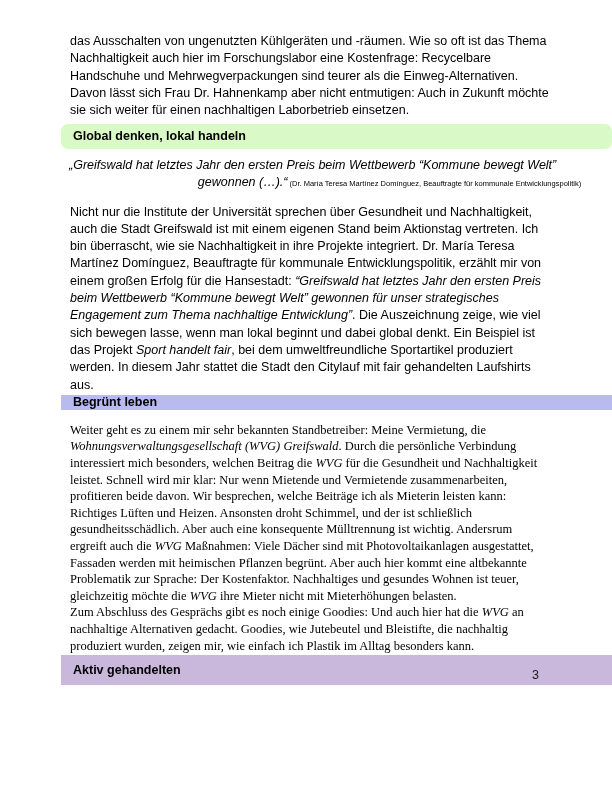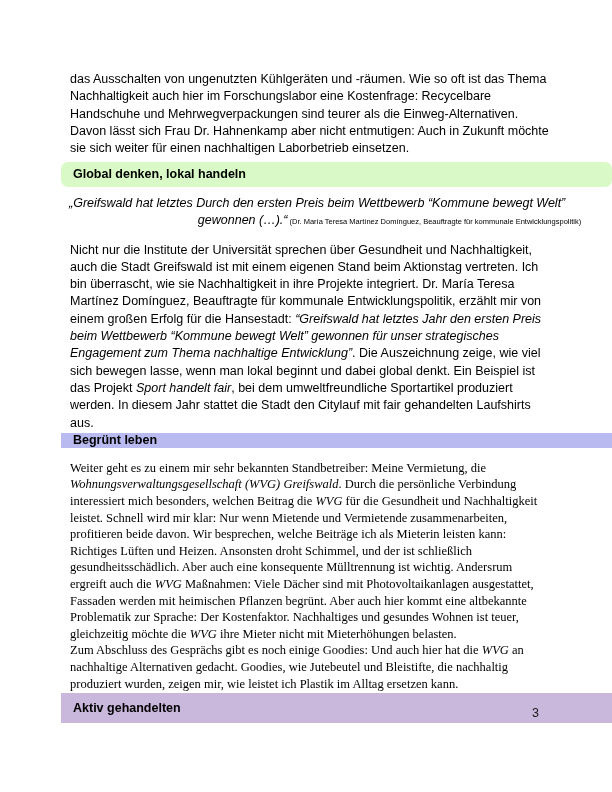--- a/index.html
+++ b/index.html
@@ -13,21 +13,21 @@
     color: #000000;
   }
   .body-par {
     font-size: 12.5px;
     line-height: 17.3px;
     margin: 0 62px 0 70px;
     white-space: pre-wrap;
     text-align: left;
   }
   .body-par em { font-style: italic; }
-  .p1 { margin-top: 71px; }
+  .p1 { margin-top: 33px; }
   .p2 { margin-top: 11px; }
   .p3 { margin-top: 12px; line-height: 16.6px; font-family: Liberation Serif, serif; }
   .band {
     box-sizing: border-box;
     height: 25px;
     margin-left: 61px;
     padding-left: 12px;
     display: flex;
     align-items: center;
     font-weight: bold;
@@ -63,33 +63,33 @@
 
 <div class="page">
 
   <p class="body-par p1"><span>das Ausschalten von ungenutzten Kühlgeräten und -räumen. Wie so oft ist das Thema Nachhaltigkeit auch hier im Forschungslabor eine Kostenfrage: Recycelbare Handschuhe und Mehrwegverpackungen sind teurer als die Einweg-Alternativen. Davon lässt sich Frau Dr. Hahnenkamp aber nicht entmutigen: Auch in Zukunft möchte sie sich weiter für einen nachhaltigen Laborbetrieb einsetzen.</span></p>
 
   <div class="band band-green" style="background-color: rgb(217, 250, 198);">
     <span>Global denken, lokal handeln</span>
   </div>
 
   <div class="quote">
-    <div class="quote-line1">„Greifswald hat letztes Durch den ersten Preis beim Wettbewerb “Kommune bewegt Welt”</div>
+    <div class="quote-line1">„Greifswald hat letztes Jahr den ersten Preis beim Wettbewerb “Kommune bewegt Welt”</div>
     <div class="quote-line2">
       <span>gewonnen (…).“</span><span class="attribution">(Dr. María Teresa Martínez Domínguez, Beauftragte für kommunale Entwicklungspolitik)</span>
     </div>
   </div>
 
   <p class="body-par p2"><span>Nicht nur die Institute der Universität sprechen über Gesundheit und Nachhaltigkeit, auch die Stadt Greifswald ist mit einem eigenen Stand beim Aktionstag vertreten. Ich bin überrascht, wie sie Nachhaltigkeit in ihre Projekte integriert. Dr. María Teresa Martínez Domínguez, Beauftragte für kommunale Entwicklungspolitik, erzählt mir von einem großen Erfolg für die Hansestadt: </span><em>“Greifswald hat letztes Jahr den ersten Preis beim Wettbewerb “Kommune bewegt Welt” gewonnen für unser strategisches Engagement zum Thema nachhaltige Entwicklung”</em><span>. Die Auszeichnung zeige, wie viel sich bewegen lasse, wenn man lokal beginnt und dabei global denkt. Ein Beispiel ist das Projekt </span><em>Sport handelt fair</em><span>, bei dem umweltfreundliche Sportartikel produziert werden. In diesem Jahr stattet die Stadt den Citylauf mit fair gehandelten Laufshirts aus.</span></p>
 
   <div class="band band-periwinkle" style="background-color: rgb(185, 186, 240);">
     <span>Begrünt leben</span>
   </div>
 
   <p class="body-par p3"><span>Weiter geht es zu einem mir sehr bekannten Standbetreiber: Meine Vermietung, die </span><em>Wohnungsverwaltungsgesellschaft (WVG) Greifswald</em><span>. Durch die persönliche Verbindung interessiert mich besonders, welchen Beitrag die </span><em>WVG</em><span> für die Gesundheit und Nachhaltigkeit leistet. Schnell wird mir klar: Nur wenn Mietende und Vermietende zusammenarbeiten, profitieren beide davon. Wir besprechen, welche Beiträge ich als Mieterin leisten kann: Richtiges Lüften und Heizen. Ansonsten droht Schimmel, und der ist schließlich gesundheitsschädlich. Aber auch eine konsequente Mülltrennung ist wichtig. Andersrum ergreift auch die </span><em>WVG</em><span> Maßnahmen: Viele Dächer sind mit Photovoltaikanlagen ausgestattet, Fassaden werden mit heimischen Pflanzen begrünt. Aber auch hier kommt eine altbekannte Problematik zur Sprache: Der Kostenfaktor. Nachhaltiges und gesundes Wohnen ist teuer, gleichzeitig möchte die </span><em>WVG</em><span> ihre Mieter nicht mit Mieterhöhungen belasten.
-Zum Abschluss des Gesprächs gibt es noch einige Goodies: Und auch hier hat die </span><em>WVG</em><span> an nachhaltige Alternativen gedacht. Goodies, wie Jutebeutel und Bleistifte, die nachhaltig produziert wurden, zeigen mir, wie leistet ich Plastik im Alltag ersetzen kann.</span></p>
+Zum Abschluss des Gesprächs gibt es noch einige Goodies: Und auch hier hat die </span><em>WVG</em><span> an nachhaltige Alternativen gedacht. Goodies, wie Jutebeutel und Bleistifte, die nachhaltig produziert wurden, zeigen mir, wie einfach ich Plastik im Alltag besonders kann.</span></p>
 
   <div class="band band-lilac" style="background-color: rgb(201, 183, 220);">
     <span>Aktiv gehandelten</span>
     <span class="page-number">3</span>
   </div>
 
 </div>
 
 </body></html>

